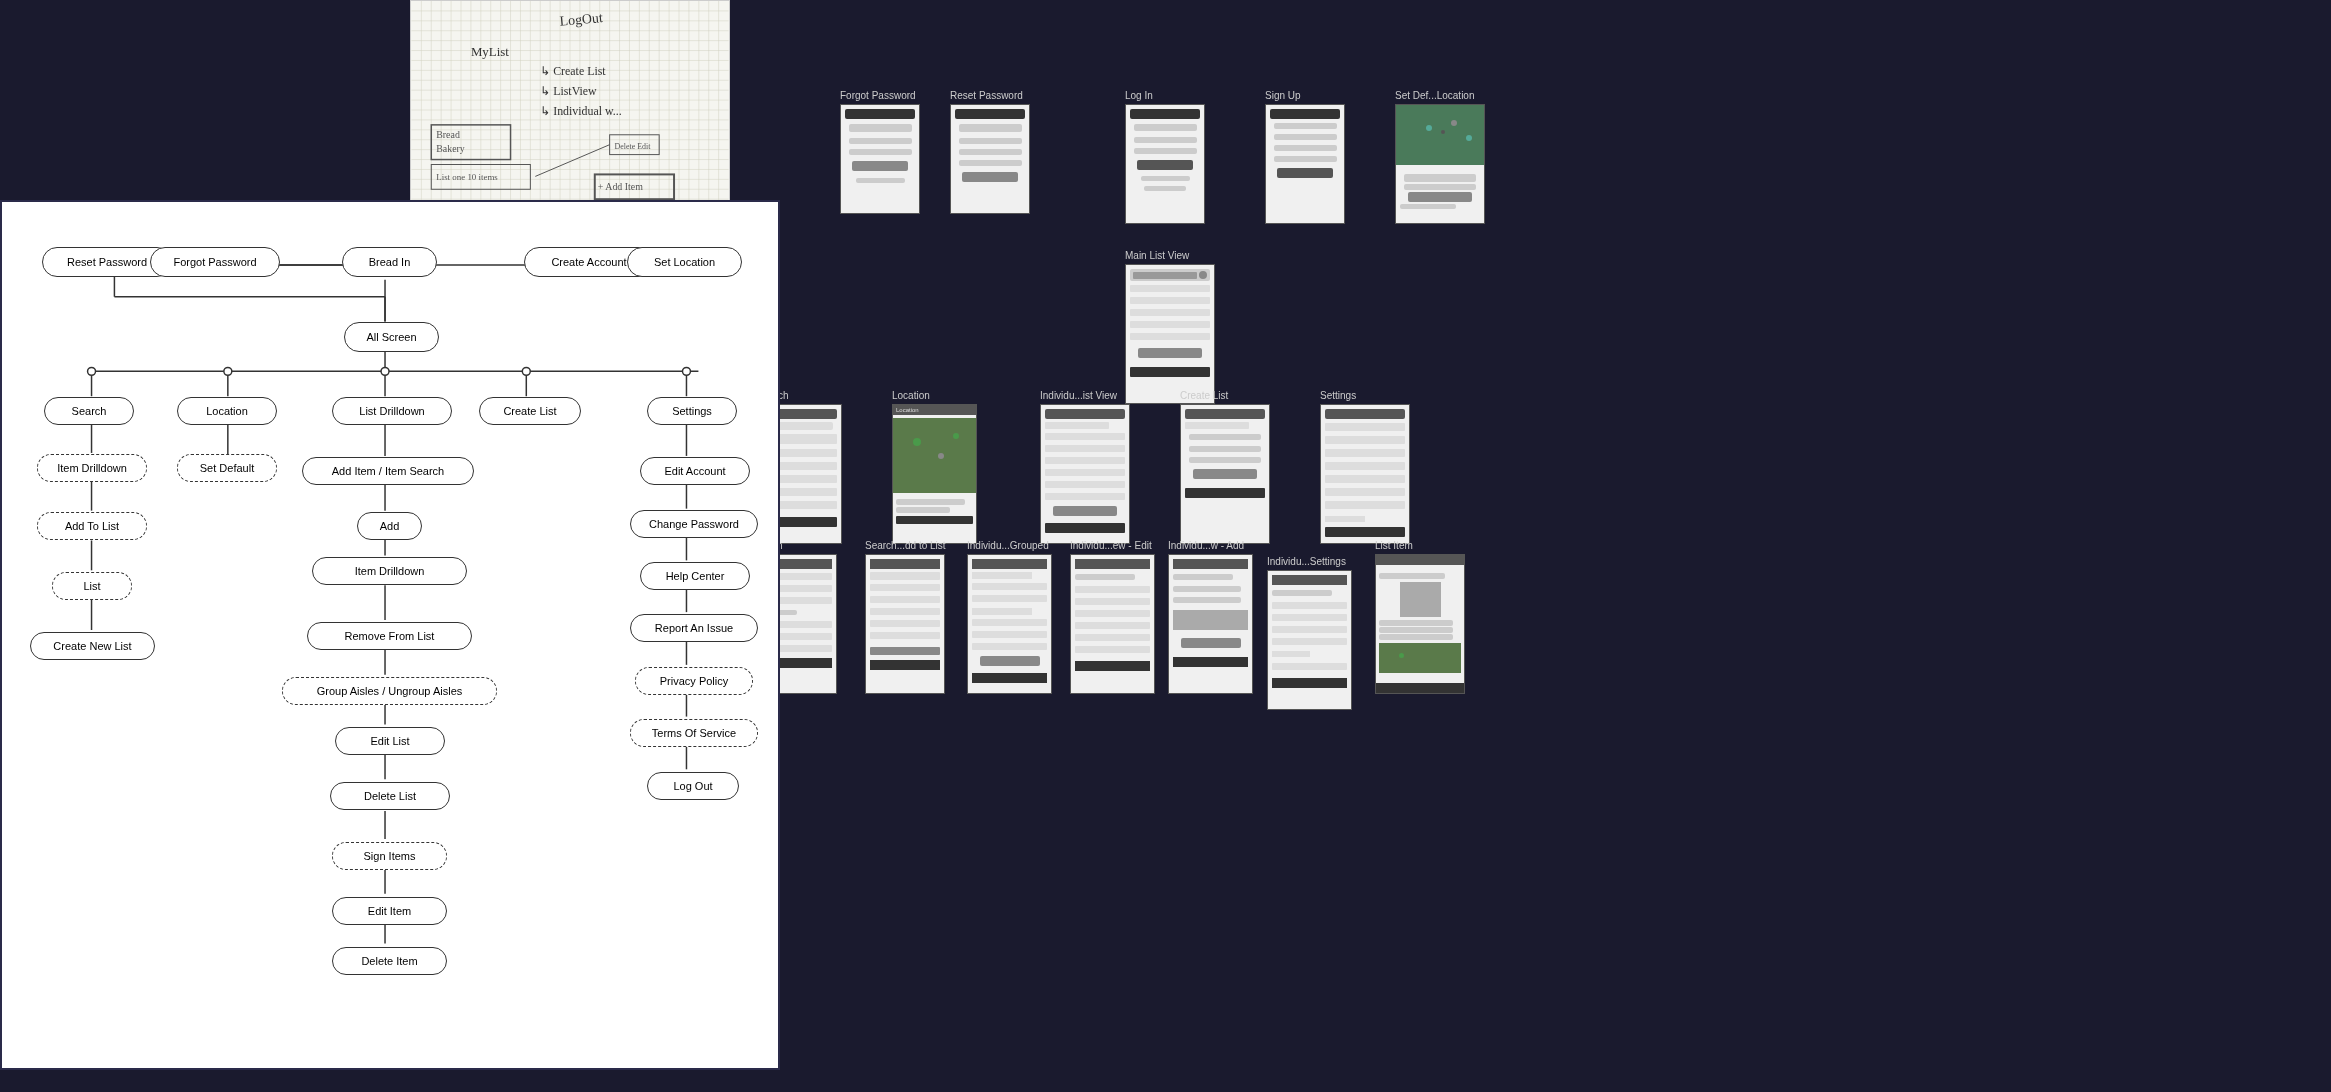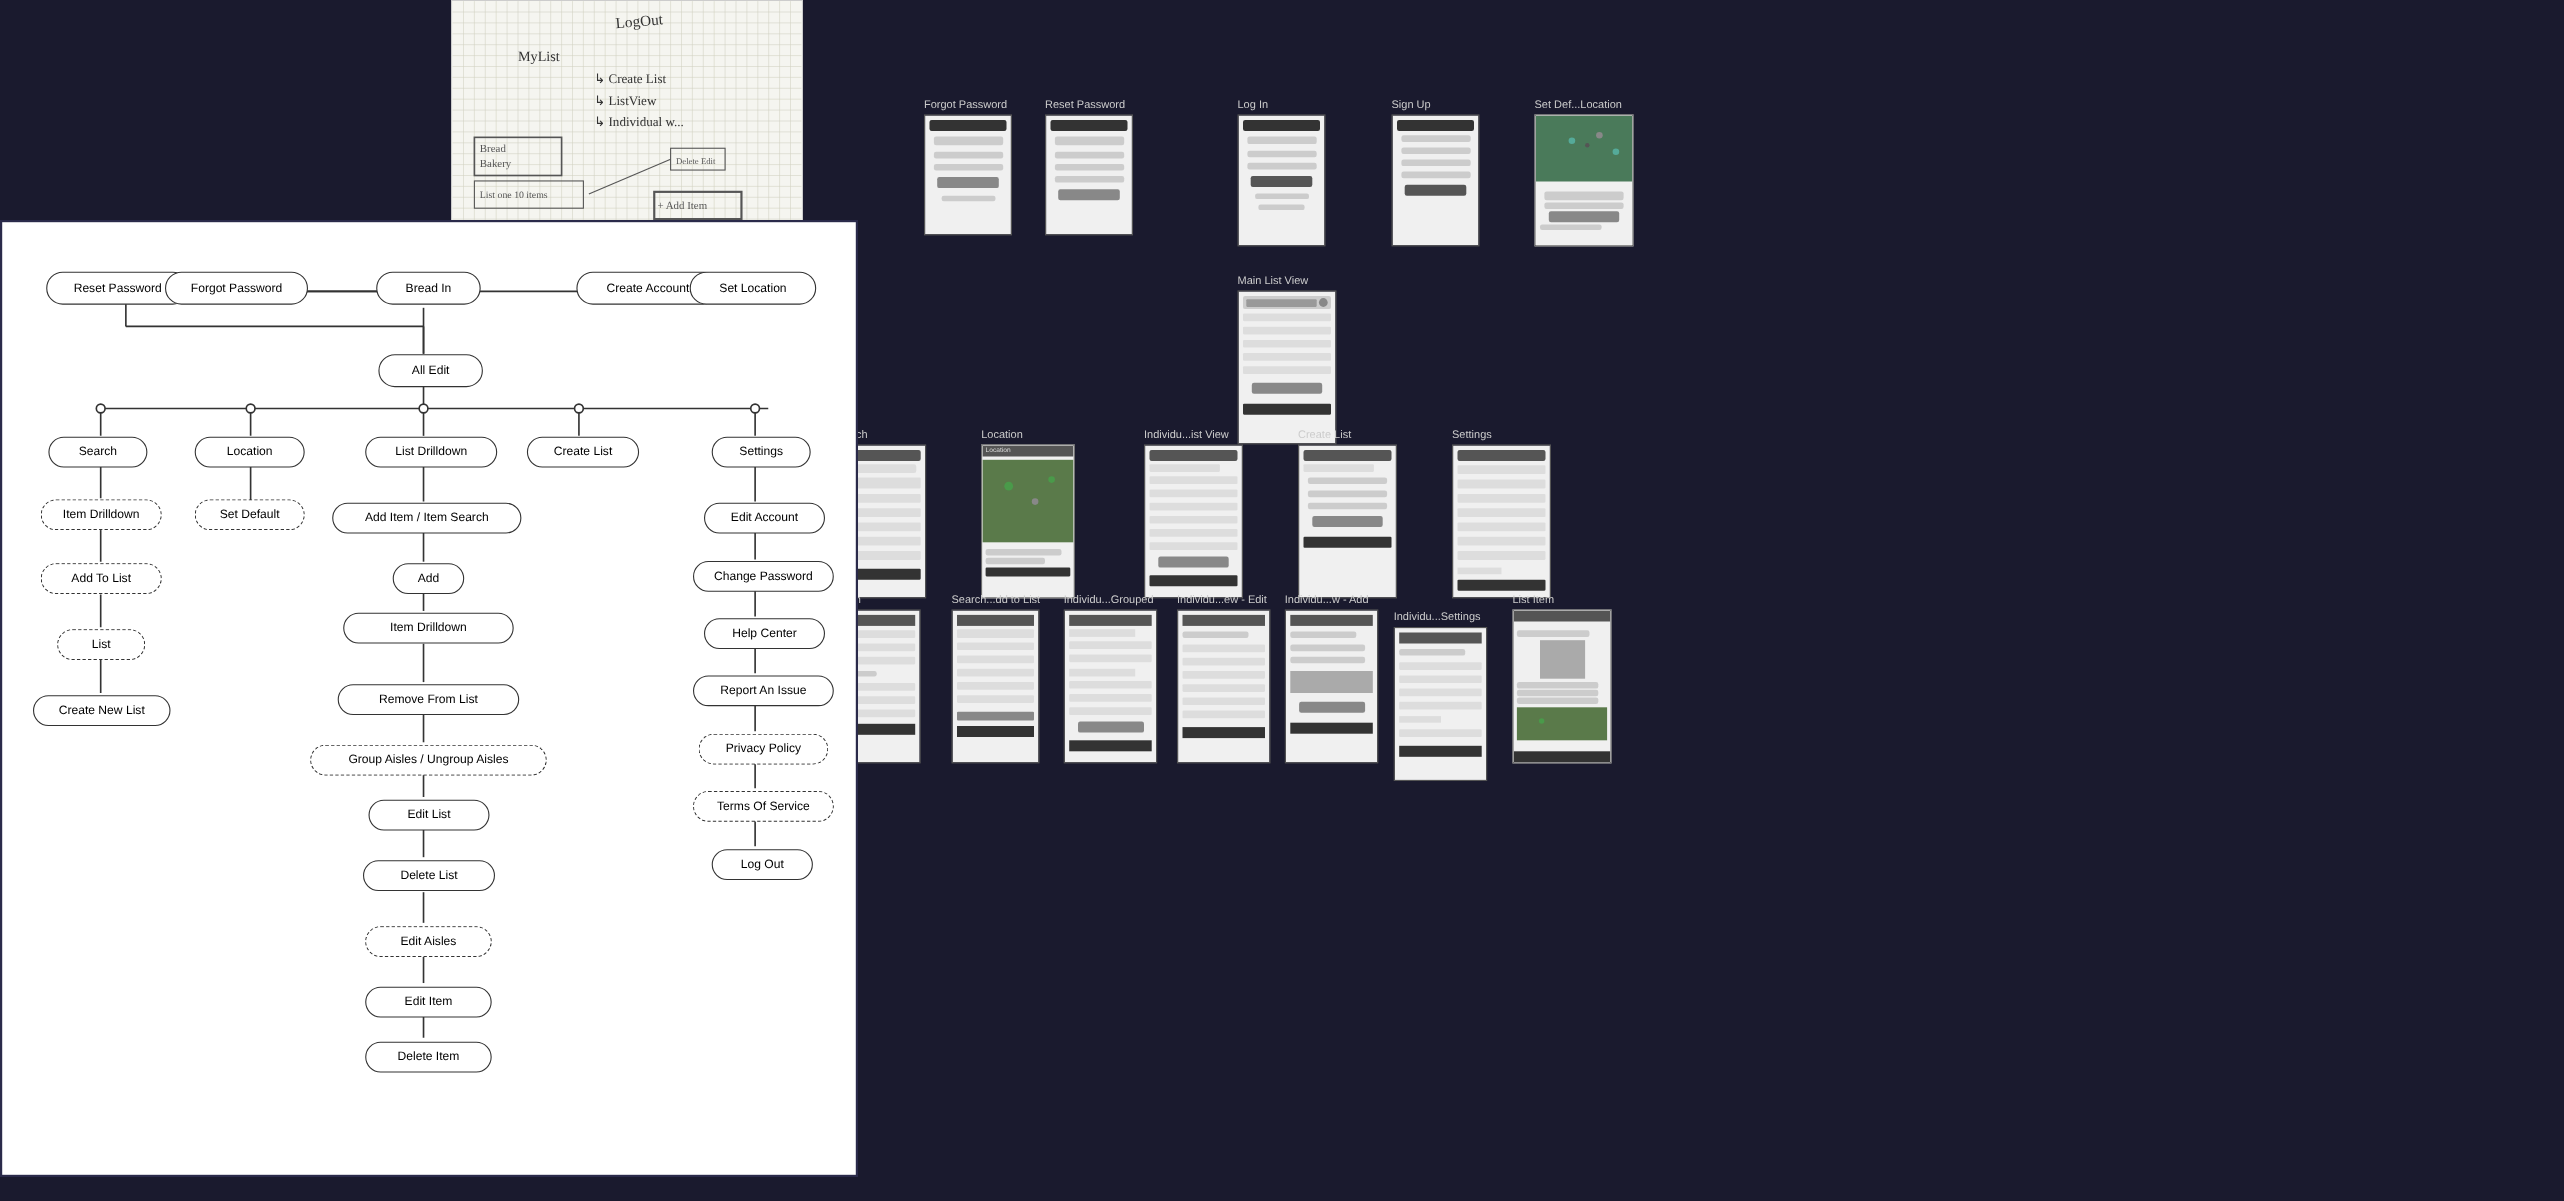--- a/index.html
+++ b/index.html
@@ -336,21 +336,21 @@
   <div class="node node-rounded" style="left:40px;top:45px;width:130px;height:30px;">Reset Password</div>
 
   <div class="node node-rounded" style="left:148px;top:45px;width:130px;height:30px;">Forgot Password</div>
 
   <div class="node node-rounded" style="left:340px;top:45px;width:95px;height:30px;">Bread In</div>
 
   <div class="node node-rounded" style="left:522px;top:45px;width:130px;height:30px;">Create Account</div>
 
   <div class="node node-rounded" style="left:625px;top:45px;width:115px;height:30px;">Set Location</div>
 
-  <div class="node node-rounded" style="left:342px;top:120px;width:95px;height:30px;">All Edit</div>
+  <div class="node node-rounded" style="left:342px;top:120px;width:95px;height:30px;">All Screen</div>
 
   <div class="node node-rounded" style="left:42px;top:195px;width:90px;height:28px;">Search</div>
 
   <div class="node node-rounded" style="left:175px;top:195px;width:100px;height:28px;">Location</div>
 
   <div class="node node-rounded" style="left:330px;top:195px;width:120px;height:28px;">List Drilldown</div>
 
   <div class="node node-rounded" style="left:477px;top:195px;width:102px;height:28px;">Create List</div>
 
   <div class="node node-rounded" style="left:645px;top:195px;width:90px;height:28px;">Settings</div>
@@ -372,21 +372,21 @@
   <div class="node node-rounded" style="left:310px;top:355px;width:155px;height:28px;">Item Drilldown</div>
 
   <div class="node node-rounded" style="left:305px;top:420px;width:165px;height:28px;">Remove From List</div>
 
   <div class="node node-dashed" style="left:280px;top:475px;width:215px;height:28px;">Group Aisles / Ungroup Aisles</div>
 
   <div class="node node-rounded" style="left:333px;top:525px;width:110px;height:28px;">Edit List</div>
 
   <div class="node node-rounded" style="left:328px;top:580px;width:120px;height:28px;">Delete List</div>
 
-  <div class="node node-dashed" style="left:330px;top:640px;width:115px;height:28px;">Edit Aisles</div>
+  <div class="node node-dashed" style="left:330px;top:640px;width:115px;height:28px;">Sign Items</div>
 
   <div class="node node-rounded" style="left:330px;top:695px;width:115px;height:28px;">Edit Item</div>
 
   <div class="node node-rounded" style="left:330px;top:745px;width:115px;height:28px;">Delete Item</div>
 
   <div class="node node-rounded" style="left:638px;top:255px;width:110px;height:28px;">Edit Account</div>
 
   <div class="node node-rounded" style="left:628px;top:308px;width:128px;height:28px;">Change Password</div>
 
   <div class="node node-rounded" style="left:638px;top:360px;width:110px;height:28px;">Help Center</div>

